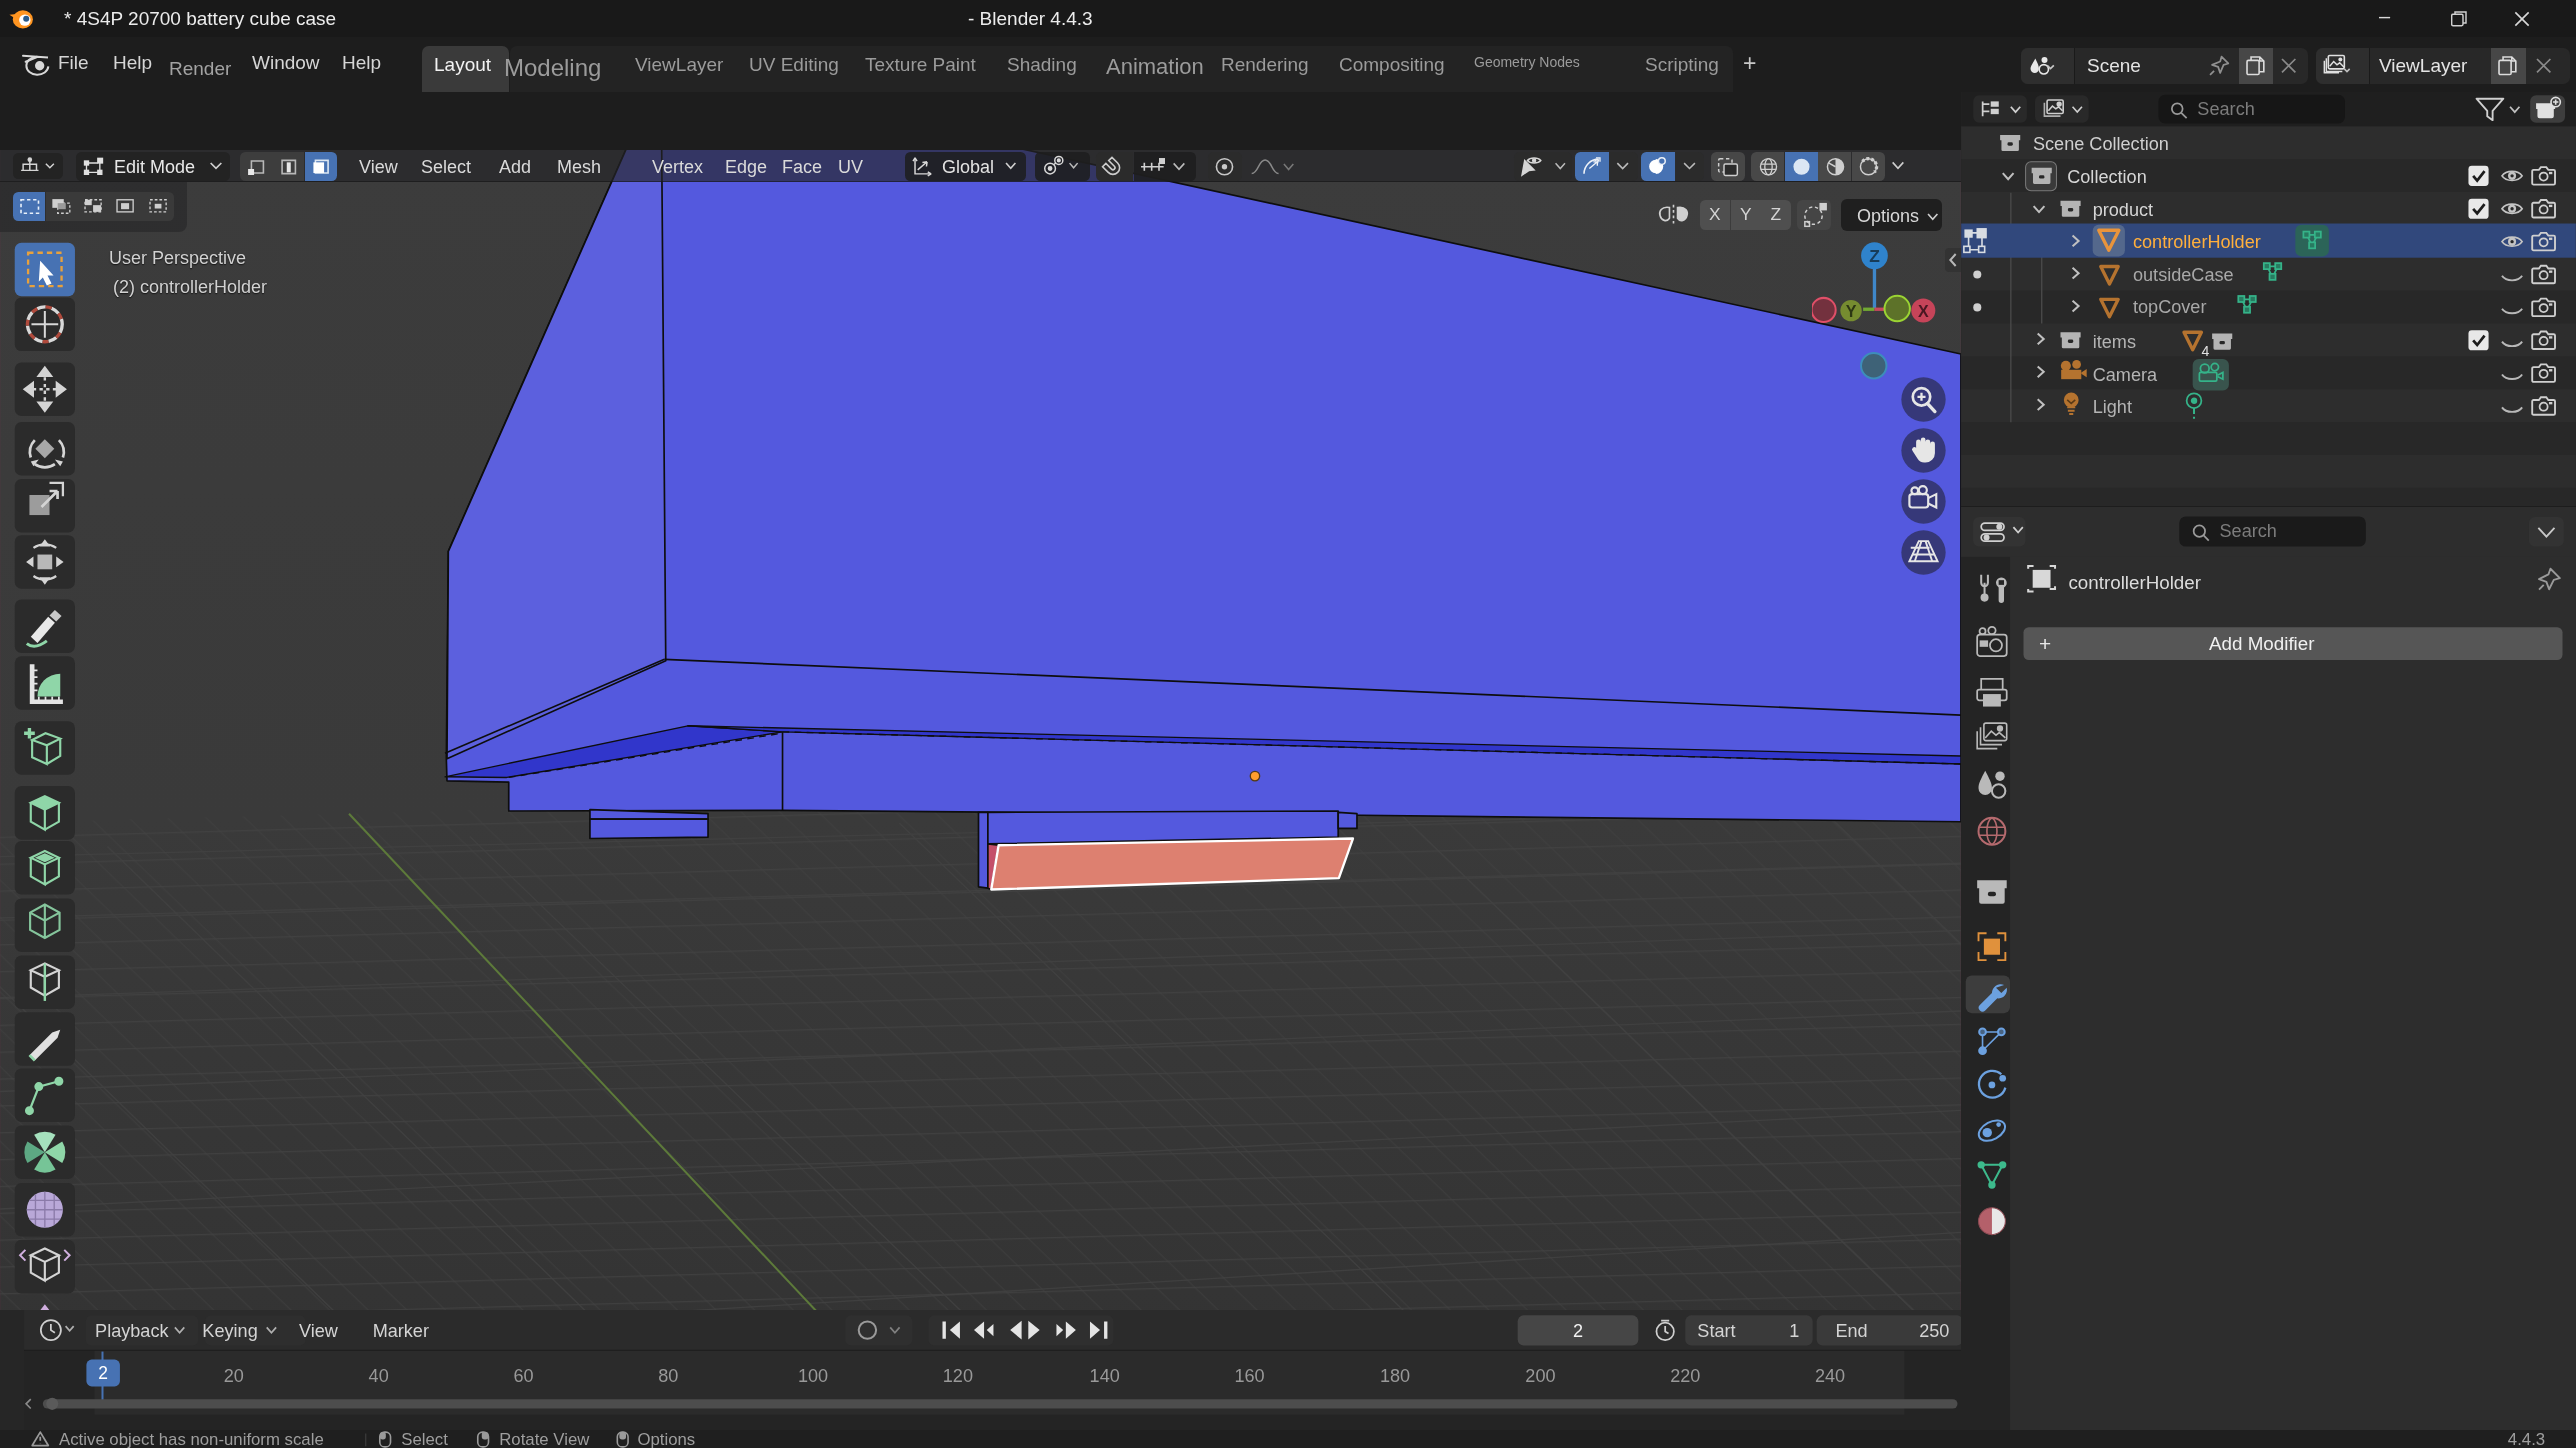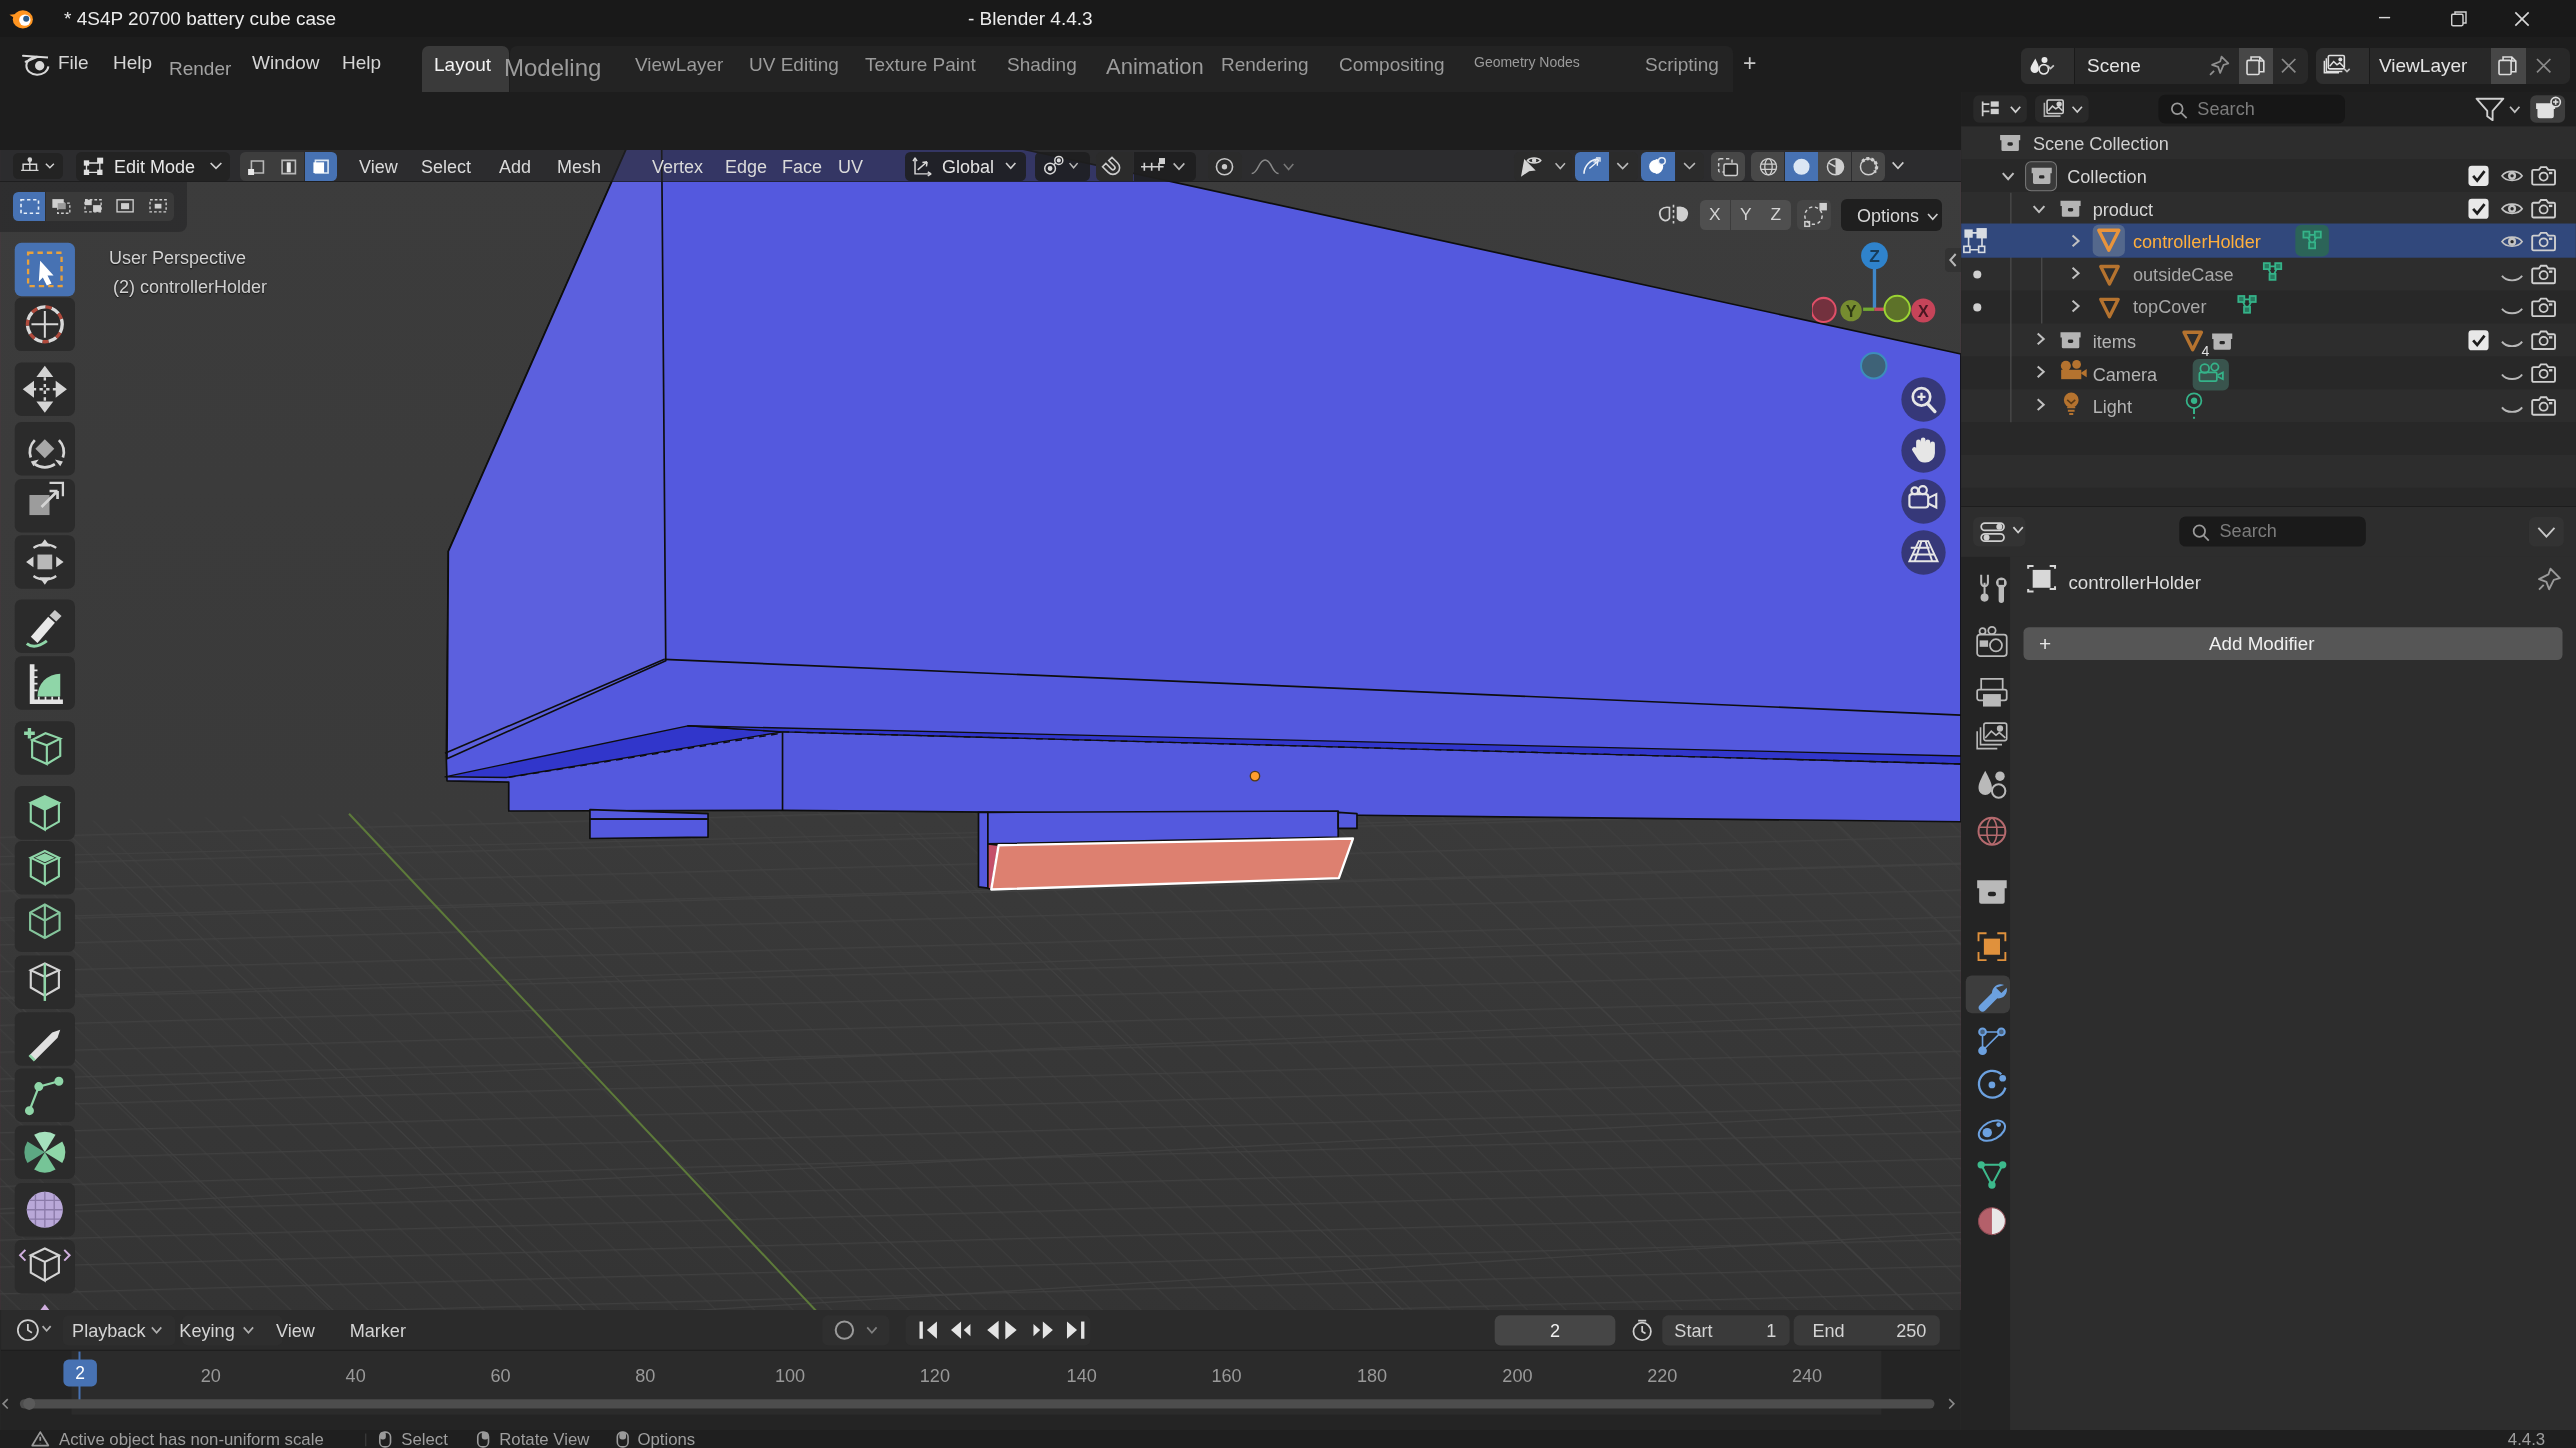--- a/index.html
+++ b/index.html
@@ -4,21 +4,21 @@
 <style>
   * { margin:0; padding:0; box-sizing:border-box; }
   html,body { width:2576px; height:1449px; overflow:hidden; background:#1d1d1d;
     font-family:"Liberation Sans", sans-serif; }
   .abs { position:absolute; }
   #titlebar { position:absolute; left:0; top:0; width:2576px; height:37px; background:#191919; }
   #topbar { position:absolute; left:0; top:37px; width:2576px; height:55px; background:#1d1d1d; }
   #viewport { position:absolute; left:0; top:108px; width:1961px; height:1218px; background:#be185d; overflow:hidden;margin-top:42px; }
   #outliner { position:absolute; left:1961px; top:92px; width:615px; height:414px; background:#282828; overflow:hidden; }
   #props { position:absolute; left:1961px; top:507px; width:615px; height:923px; background:#2d2d2d; overflow:hidden; }
-  #timeline { position:absolute; left:0; top:1310px; width:1961px; height:120px; background:#262626; overflow:hidden; }
+  #timeline { position:absolute; left:0; top:1310px; width:1961px; height:120px; background:#262626; overflow:hidden;padding-left:23px; }
   #statusbar { position:absolute; left:0; top:1430px; width:2576px; height:19px; background:#1f1f1f; }
   .t { position:absolute; white-space:nowrap; }
 </style>
 </head>
 <body>
 <div id="titlebar">
   <svg class="abs" style="left:8px;top:6px" width="27" height="25.5" viewBox="0 0 40 38">
     <ellipse cx="22" cy="20" rx="15" ry="13.5" fill="#ff9521"></ellipse>
     <path d="M2 13 L20 11 L13 20 Z" fill="#ff9521"></path>
     <circle cx="25" cy="21" r="8.5" fill="#fff"></circle>

